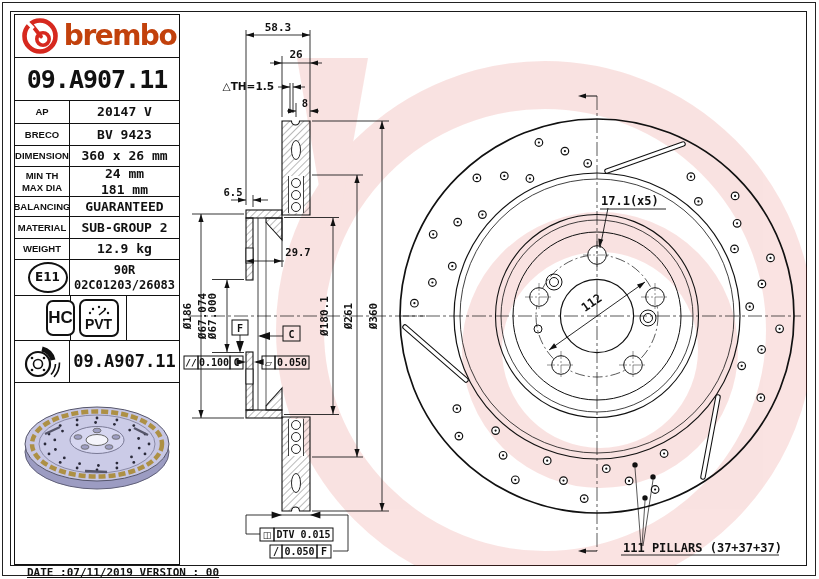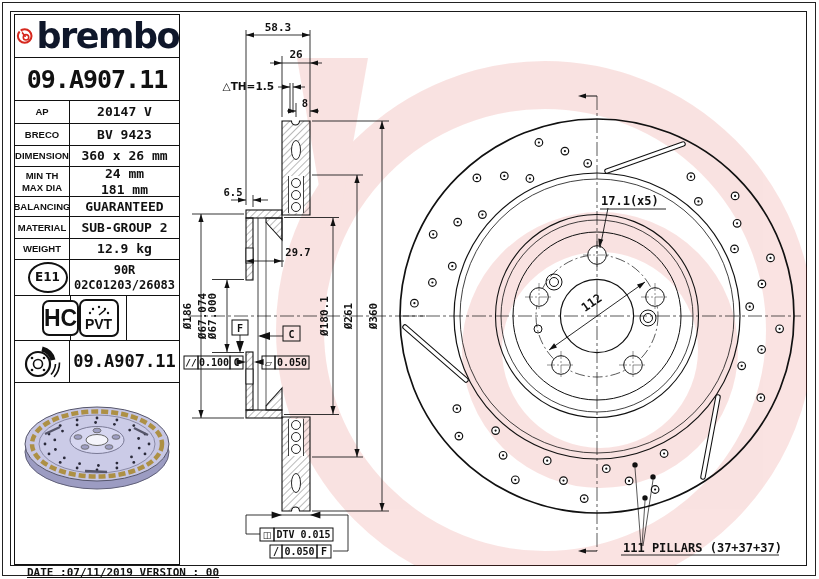--- a/index.html
+++ b/index.html
@@ -15,21 +15,21 @@
   .lcell{width:55px;height:100%;border-right:1.4px solid #111;box-sizing:border-box;
          display:flex;flex-direction:column;align-items:center;justify-content:center;
          font-weight:bold;font-size:9.5px;text-align:center;line-height:1.25;}
   .vcell{flex:1;height:100%;display:flex;flex-direction:column;align-items:center;justify-content:center;
          font-family:"DejaVu Sans Mono",monospace;font-weight:bold;font-size:13px;line-height:1.2;text-align:center;}
   #logo-row{height:43px;justify-content:center;gap:2px;}
   #partnum-row{height:43px;justify-content:center;}
   #partnum-row .bignum{font-family:"DejaVu Sans Mono",monospace;font-weight:bold;font-size:25px;letter-spacing:-1px;}
   .h23{height:23px}.h22{height:22px}.h21{height:21px}.h30{height:30px}.h20{height:20px}
   .h36{height:36px}.h50{height:50px}.h45{height:45px}.h42{height:42px}.h133{height:133px}
-  .wordmark{color:#0f172a;font-family:"DejaVu Sans",sans-serif;font-weight:800;font-size:35px;letter-spacing:-1.5px;line-height:1;}
+  .wordmark{color:#c2410c;font-family:"DejaVu Sans",sans-serif;font-weight:800;font-size:28px;letter-spacing:-1.5px;line-height:1;}
   .sm{font-size:12px;}
   .badgebox{border:2.4px solid #111;border-radius:7px;font-weight:bold;
             display:flex;align-items:center;justify-content:center;background:#fff;}
   #e11-mark{width:36px;height:27px;border:2px solid #111;border-radius:50%;
             display:flex;align-items:center;justify-content:center;font-weight:bold;font-size:12px;
             font-family:"DejaVu Sans",sans-serif;margin-left:11px;}
   .threecell{width:56px;height:100%;border-right:1.3px solid #111;box-sizing:border-box;
              display:flex;align-items:center;justify-content:center;}
   .threecell:last-child{border-right:none;flex:1;}
   #date-line{left:27px;top:566px;font-family:"DejaVu Sans Mono",monospace;font-weight:bold;font-size:11px;text-decoration:underline;}
@@ -95,21 +95,21 @@
     <div class="lcell">
       <div id="e11-mark">E11</div>
     </div>
     <div class="vcell sm">
       <span>90R</span>
       <span>02C01203/26083</span>
     </div>
   </div>
   <div class="trow h45">
     <div class="threecell">
-      <div class="badgebox" style="width:34px;height:32px;font-size:23px;font-stretch:condensed;margin-left:36px;">HC</div>
+      <div class="badgebox" style="width:34px;height:32px;font-size:17px;font-stretch:condensed;margin-left:36px;">HC</div>
     </div>
     <div class="threecell">
       <div class="badgebox" style="width:36px;height:34px;flex-direction:column;">
         <svg width="26" height="12" viewBox="0 0 26 12">
           <g fill="#111">
             <circle cx="4" cy="9" r="1.2"></circle>
               <circle cx="7" cy="5" r="1.2"></circle>
               <circle cx="13" cy="3" r="1.2"></circle>
             <circle cx="19" cy="5" r="1.2"></circle>
               <circle cx="22" cy="9" r="1.2"></circle>

